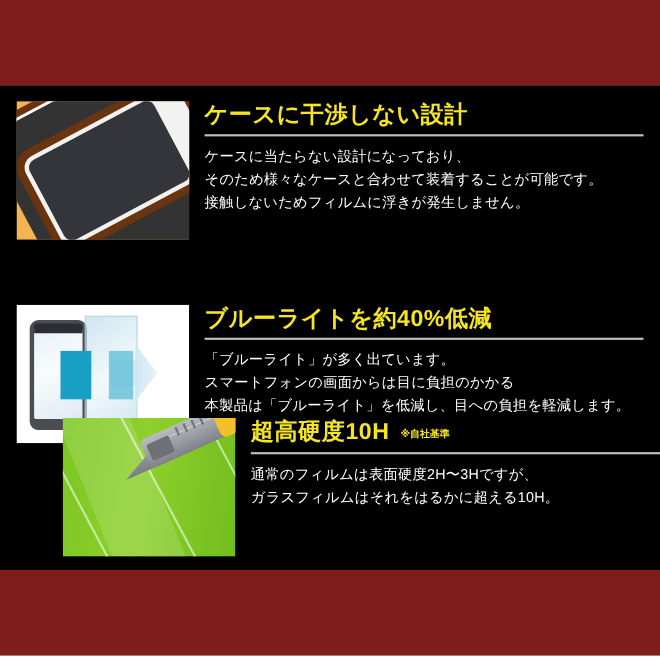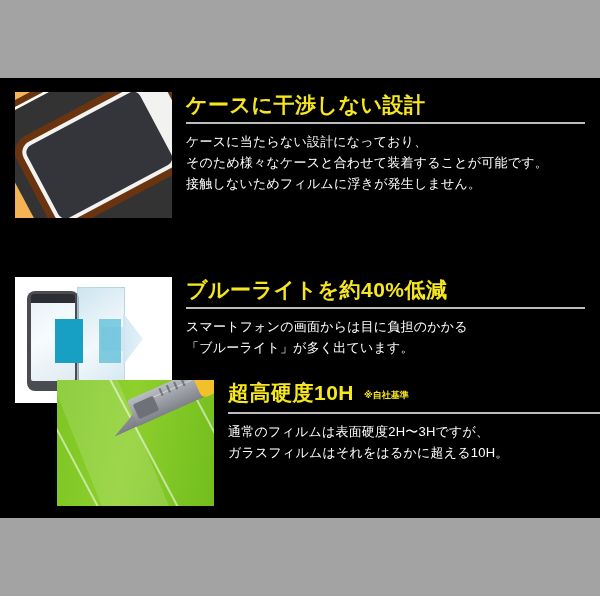--- a/index.html
+++ b/index.html
@@ -10,21 +10,21 @@
   body {
     width: 600px;
     height: 600px;
     font-family: "Liberation Sans", "DejaVu Sans", sans-serif;
     overflow: hidden;
   }
   #root {
     position: relative;
     width: 600px;
     height: 596px;
-    background: #a3a3a3;
+    background: #7f1d1d;
   }
   .panel {
     position: absolute;
     left: 0;
     top: 78px;
     width: 600px;
     height: 440px;
     background: #000000;
   }
   .feature {
@@ -351,22 +351,23 @@
           </defs>
           <polygon points="0,16 22,16 22,2 42,28 22,54 22,40 0,40" fill="url(#arrGrad)"></polygon>
         </svg>
         <div class="t2-rect-a"></div>
         <div class="t2-rect-b"></div>
       </div>
       <div class="text-col">
         <h2 class="heading"><span>ブルーライトを約40%低減</span></h2>
         <div class="rule"></div>
         <div class="body-lines">
+          <div class="body-line">「ブルーライト」が多く出ています。</div>
           <div class="body-line">スマートフォンの画面からは目に負担のかかる</div>
-          <div class="body-line">「ブルーライト」が多く出ています。</div>
+          <div class="body-line">本製品は「ブルーライト」を低減し、目への負担を軽減します。</div>
         </div>
       </div>
     </div>
 
     <div class="feature feature-3">
       <div class="thumb">
         <div class="t3-bg"></div>
         <div class="t3-band"></div>
         <div class="t3-stripe" style="left:-20px; top:10px; transform:rotate(62deg);"></div>
         <div class="t3-stripe" style="left:46px; top:-16px; transform:rotate(62deg);"></div>

